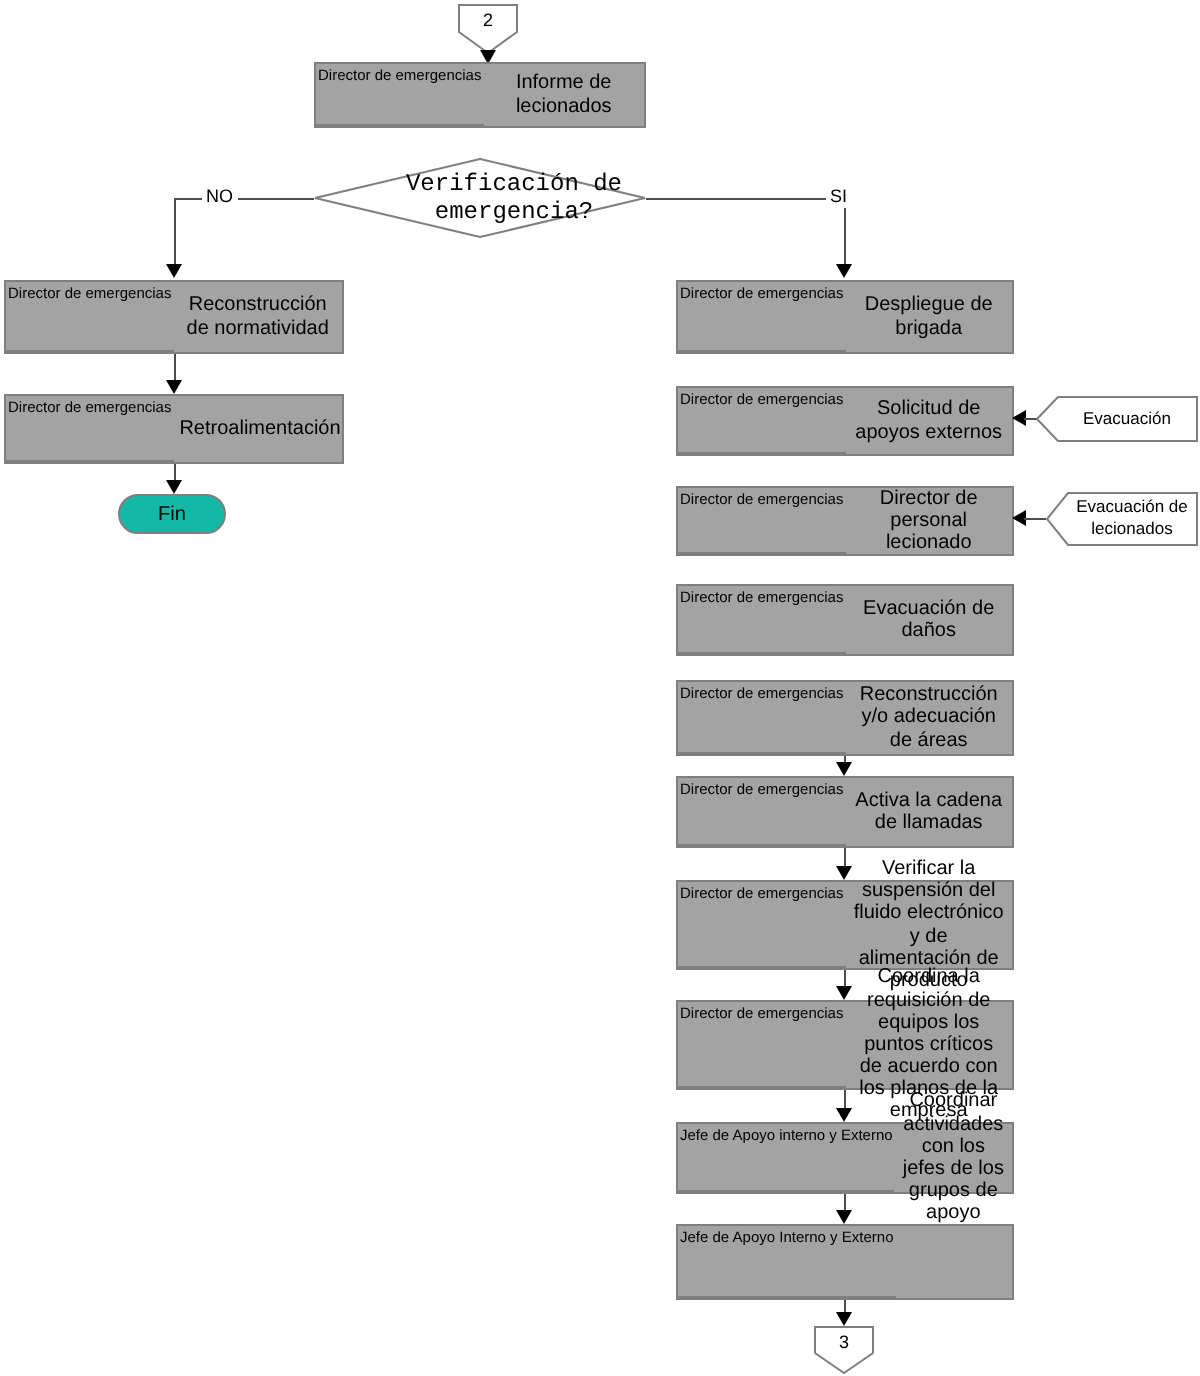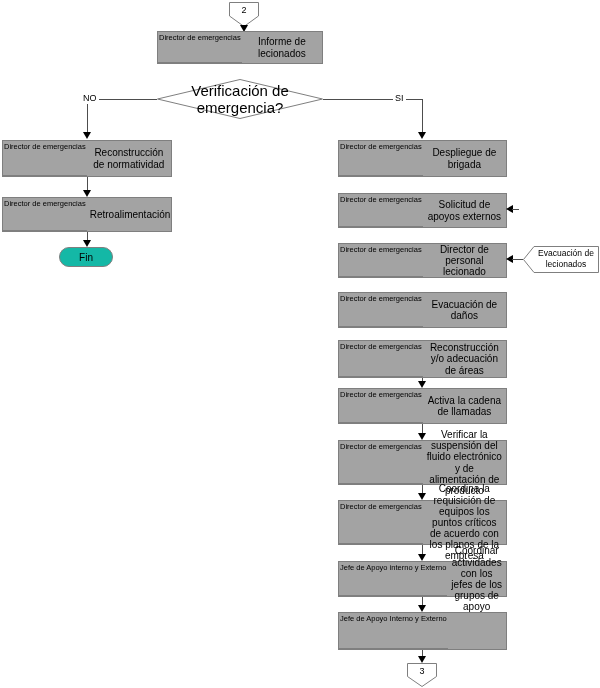--- a/index.html
+++ b/index.html
@@ -12,21 +12,21 @@
   .pbox .role{border-bottom:1px solid #7f7f7f;font-size:7.5px;text-align:center;padding:2px 1px 1px;line-height:1.1;flex:0 0 auto;}
   .pbox .plabel{flex:1 1 auto;display:flex;align-items:center;justify-content:center;font-size:10px;text-align:center;line-height:1.12;padding:1px 3px;}
   
   .vl{position:absolute;width:1px;background:#4d4d4d;}
   .hl{position:absolute;height:1px;background:#4d4d4d;}
   .ah-down{position:absolute;width:0;height:0;border-left:4px solid transparent;border-right:4px solid transparent;border-top:7px solid #000;}
   .ah-left{position:absolute;width:0;height:0;border-top:4px solid transparent;border-bottom:4px solid transparent;border-right:7px solid #000;}
   
   .shape{position:absolute;}
   .overlay{position:absolute;display:flex;align-items:center;justify-content:center;text-align:center;}
-  .branch-label{position:absolute;font-size:9px;background:#fff;padding:0 2px;line-height:11px;}
+  .branch-label{position:absolute;font-size:9px;background:#fff;padding:0 2px;line-height:11px;margin-left:20px;}
   
   .term{position:absolute;background:#14b8a6;border:1px solid #7f7f7f;border-radius:11px;display:flex;align-items:center;justify-content:center;font-size:10px;box-sizing:border-box;}
   .callout-text{font-size:8.5px;line-height:1.2;}
   svg{display:block;}
 </style>
 </head>
 <body>
 
 <div id="canvas">
 
@@ -41,21 +41,21 @@
 
   <div class="pbox" style="left:157px;top:31px;width:166px;height:33px;">
     <div class="role">Director de emergencias</div>
     <div class="plabel">Informe de lecionados</div>
   </div>
 
   <div class="shape" style="left:157px;top:79px;width:166px;height:40px;">
     <svg width="166" height="40">
       <polygon points="83,0.5 165.5,20 83,39.5 0.5,20" fill="#ffffff" stroke="#7f7f7f" stroke-width="1"></polygon>
     </svg>
-    <div class="overlay" style="left:13px;top:0;width:140px;height:40px;font-size:15px;">Verificación de emergencia?</div>
+    <div class="overlay" style="left:30px;top:0;width:140px;height:40px;font-size:12px;font-family:Liberation Mono, monospace;">Verificación de emergencia?</div>
   </div>
 
   <div class="hl" style="left:87px;top:99px;width:70px;"></div>
   <div class="vl" style="left:87px;top:99px;height:34px;"></div>
   <div class="branch-label" style="left:81px;top:93px;">NO</div>
   <div class="ah-down" style="left:83px;top:132px;"></div>
 
   <div class="hl" style="left:323px;top:99px;width:99px;"></div>
   <div class="vl" style="left:422px;top:99px;height:34px;"></div>
   <div class="branch-label" style="left:393px;top:93px;">SI</div>
@@ -82,20 +82,26 @@
     <div class="plabel">Despliegue de brigada</div>
   </div>
 
   <div class="pbox" style="left:338px;top:193px;width:169px;height:35px;">
     <div class="role">Director de emergencias</div>
     <div class="plabel">Solicitud de apoyos externos</div>
   </div>
 
   <div class="ah-left" style="left:506px;top:205px;"></div>
   <div class="hl" style="left:512px;top:209px;width:7px;"></div>
+  <div class="shape" style="left:518px;top:198px;width:81px;height:23px;">
+    <svg width="81" height="23">
+      <polygon points="11,0.5 80.5,0.5 80.5,22.5 11,22.5 0.5,11.5" fill="#ffffff" stroke="#7f7f7f" stroke-width="1"></polygon>
+    </svg>
+    <div class="overlay callout-text" style="left:10px;top:0;width:71px;height:23px;">Evacuación</div>
+  </div>
 
   <div class="pbox" style="left:338px;top:243px;width:169px;height:35px;">
     <div class="role">Director de emergencias</div>
     <div class="plabel">Director de personal lecionado</div>
   </div>
 
   <div class="ah-left" style="left:506px;top:255px;"></div>
   <div class="hl" style="left:512px;top:259px;width:11px;"></div>
   <div class="shape" style="left:523px;top:246px;width:76px;height:27px;">
     <svg width="76" height="27">

